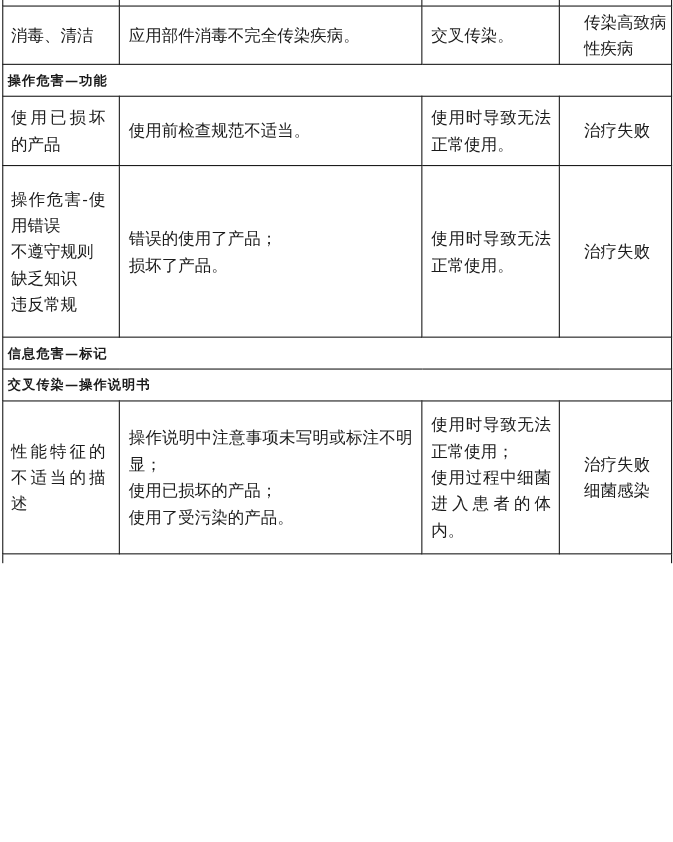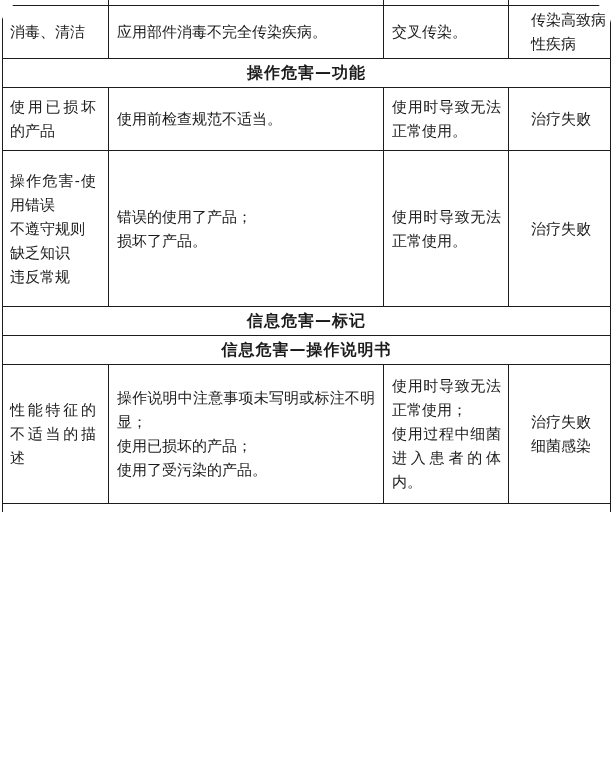--- a/index.html
+++ b/index.html
@@ -3,21 +3,20 @@
 <meta charset="utf-8">
 <style>
   html, body { margin: 0; padding: 0; background: #fff; }
   .page {
     position: relative;
     width: 612px;
     height: 765px;
     background: #fff;
     overflow: hidden;
     font-family: "DejaVu Serif", "Liberation Serif", serif;
-    border-radius: 30px;
   }
   table.risk-table {
     position: absolute;
     left: 2px;
     top: -1px;
     width: 608px;
     border-collapse: collapse;
     table-layout: fixed;
   }
   table.risk-table td {
@@ -31,22 +30,21 @@
     text-justify: inter-character;
     overflow: hidden;
     font-family: "DejaVu Serif", "Liberation Serif", serif;
   }
   td.c1 { padding: 2px 12px 2px 7px; }
   td.c2 { padding: 2px 8px 2px 8px; }
   td.c3 { padding: 2px 7px 2px 8px; }
   td.c4 { padding: 2px 4px 2px 22px; }
   tr.section-row td {
     font-weight: bold;
-    text-align: center;
-    font-size: 16px;
+    font-size: 12px;
     white-space: normal;
     padding: 2px 4px;
     letter-spacing: 1px;
   }
   tr.spacer-top td { border-top: none; height: 6px; padding: 0; }
   tr.spacer-bottom td { border-bottom: none; height: 8px; padding: 0; }
 </style>
 </head>
 <body>
 
@@ -95,21 +93,21 @@
         <td class="c4">治疗失败</td>
       </tr>
 
       <tr class="section-row" style="height:27px">
         <td colspan="4">信息危害—标记</td>
       </tr>
 
 
 
       <tr class="section-row" style="height:29px">
-        <td colspan="4">信息危害—操作说明书</td>
+        <td colspan="4">交叉传染—操作说明书</td>
       </tr>
 
       <tr style="height:139px">
         <td class="c1">性能特征的不适当的描述</td>
         <td class="c2">操作说明中注意事项未写明或标注不明显；
 使用已损坏的产品；
 使用了受污染的产品。</td>
         <td class="c3">使用时导致无法正常使用；
 使用过程中细菌进入患者的体内。</td>
         <td class="c4">治疗失败

